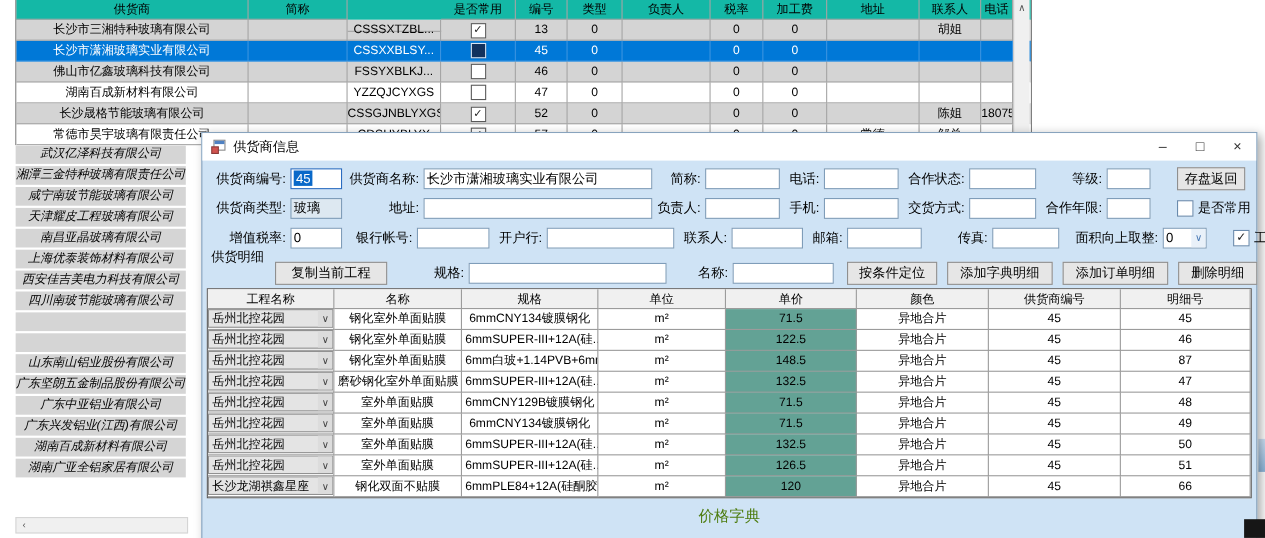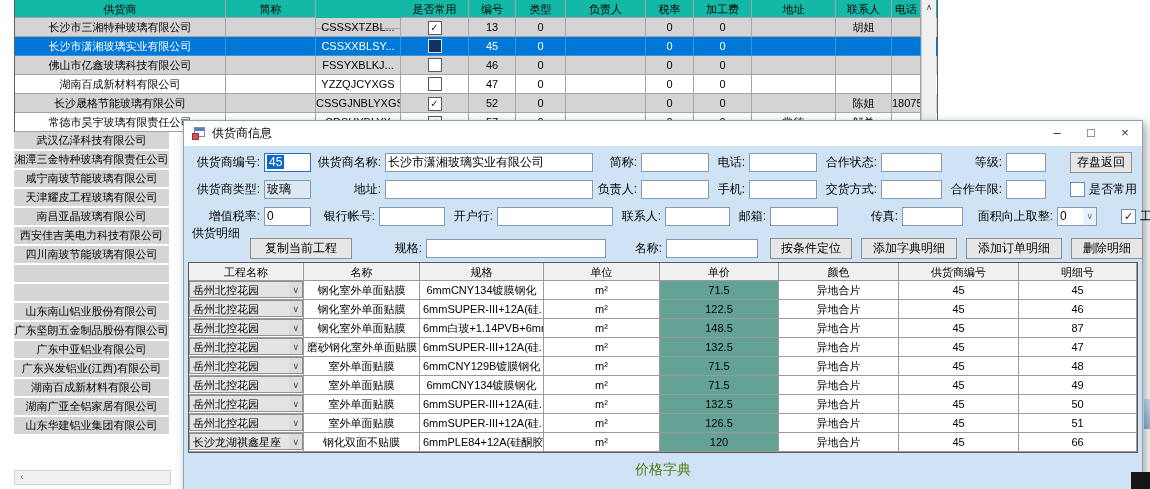--- a/index.html
+++ b/index.html
@@ -17,21 +17,21 @@
   .trow.rsel .tcell{border-right-color:#3a93e0;border-bottom-color:#3a93e0;}
   .cb{display:inline-block;width:12px;height:12px;background:#fff;border:1px solid #5a5a5a;
       line-height:11px;font-size:10px;text-align:center;margin-top:2px;color:#222;}
   .cb.dk{background:#12325d;border-color:#d7e5f2;}
   .vscroll{position:absolute;right:1px;top:0;width:14px;height:132px;background:#f0f0f0;border-left:1px solid #c9c9c9;}
   .sbtn{display:block;width:100%;height:15px;font-size:9px;line-height:14px;text-align:center;color:#555;}
 
   
   .leftlist{position:absolute;left:14px;top:132px;width:155px;height:338px;overflow:hidden;background:#fff;}
   .lrow{height:17px;line-height:17px;margin-bottom:2px;background:#d5d5d5;font-size:11px;
-        text-align:center;overflow:hidden;white-space:nowrap;}
+        text-align:center;overflow:hidden;white-space:nowrap;font-style:italic;}
   .hscroll{position:absolute;left:14px;top:470px;width:155px;height:13px;background:#f0f0f0;border:1px solid #d5d5d5;}
   .hscroll .sbtn{width:14px;height:100%;line-height:12px;float:left;}
 
   
   .frag-blue{position:absolute;left:1144px;top:399px;width:6px;height:30px;
              background:linear-gradient(#cfe3f7,#8fb8dd);}
   .frag-dark{position:absolute;left:1131px;top:472px;width:19px;height:17px;background:#161616;z-index:60;}
 
   
   .dialog{position:absolute;left:183px;top:120px;width:960px;height:380px;background:#cfe3f5;
@@ -186,31 +186,31 @@
       <span class="sbtn">∧</span>
     </div>
   </div>
 
   <div class="leftlist">
       <div class="lrow">武汉亿泽科技有限公司</div>
       <div class="lrow">湘潭三金特种玻璃有限责任公司</div>
       <div class="lrow">咸宁南玻节能玻璃有限公司</div>
       <div class="lrow">天津耀皮工程玻璃有限公司</div>
       <div class="lrow">南昌亚晶玻璃有限公司</div>
+      <div class="lrow">上海优泰装饰材料有限公司</div>
       <div class="lrow">西安佳吉美电力科技有限公司</div>
       <div class="lrow">四川南玻节能玻璃有限公司</div>
       <div class="lrow"></div>
       <div class="lrow"></div>
       <div class="lrow">山东南山铝业股份有限公司</div>
       <div class="lrow">广东坚朗五金制品股份有限公司</div>
       <div class="lrow">广东中亚铝业有限公司</div>
       <div class="lrow">广东兴发铝业(江西)有限公司</div>
       <div class="lrow">湖南百成新材料有限公司</div>
       <div class="lrow">湖南广亚全铝家居有限公司</div>
-      <div class="lrow">山东华建铝业集团有限公司</div>
     </div>
   <div class="hscroll">
     <span class="sbtn">‹</span>
   </div>
 
   <div class="frag-blue"></div>
   <div class="frag-dark"></div>
 
   <div class="dialog">
     <div class="titlebar">

